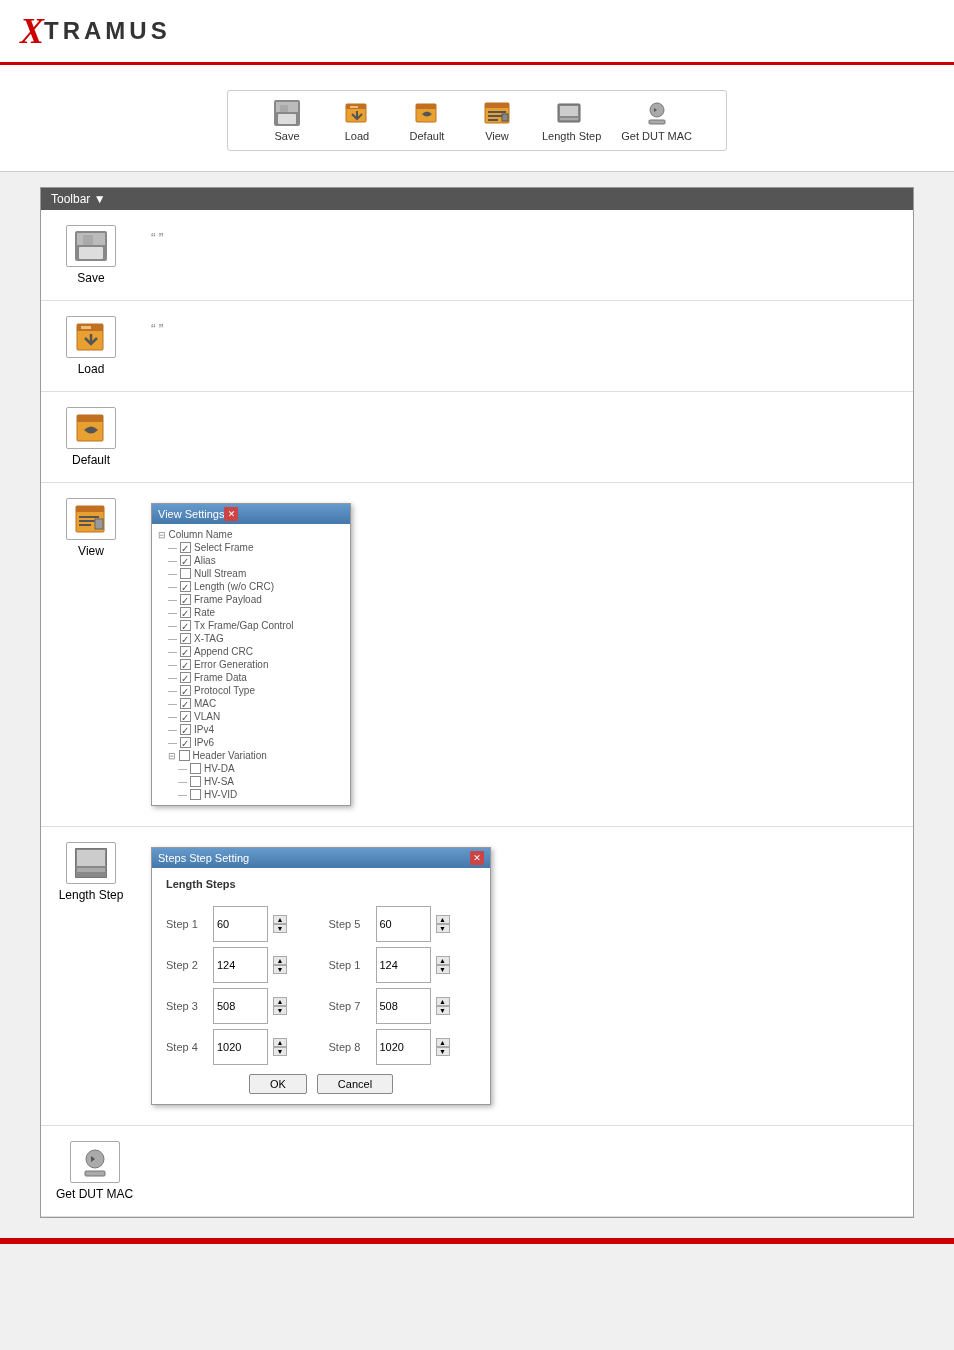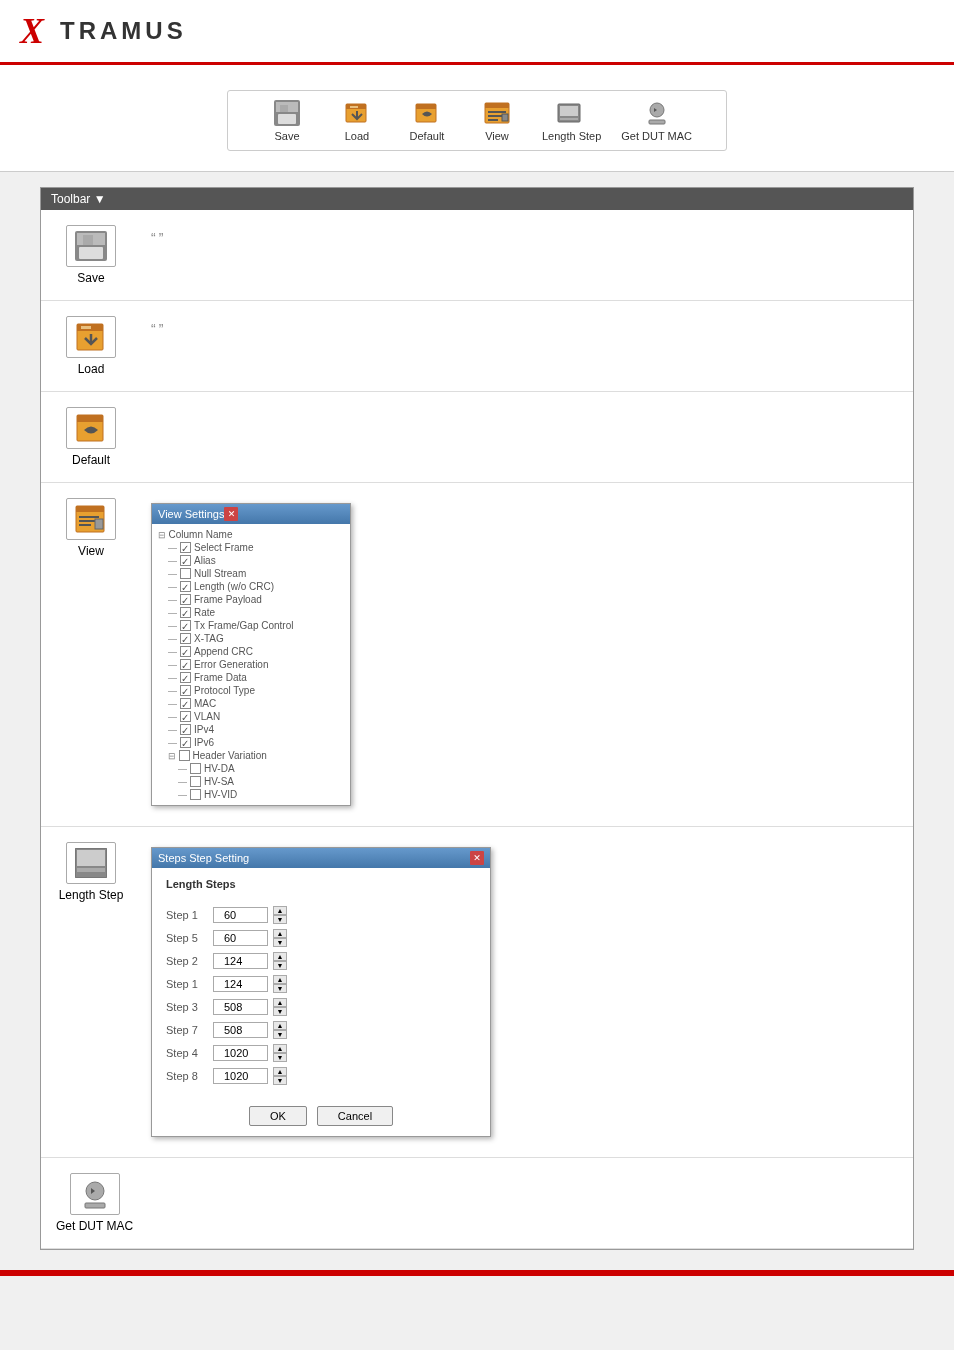--- a/index.html
+++ b/index.html
@@ -1,21 +1,21 @@
 <!DOCTYPE html>
 <html><head>
   <meta charset="utf-8">
   <style>
     * { box-sizing: border-box; margin: 0; padding: 0; }
     body { font-family: Arial, sans-serif; font-size: 12px; background: #f0f0f0; width: 954px; min-height: 1350px; }
 
     
     .header { background: white; padding: 10px 20px; border-bottom: 3px solid #cc0000; display: flex; align-items: center; }
     .logo-x { color: #cc0000; font-size: 36px; font-weight: bold; font-style: italic; font-family: Georgia, serif; }
-    .logo-rest { color: #333; font-size: 24px; font-weight: bold; letter-spacing: 4px; margin-left: 16px; }
+    .logo-rest { color: #333; font-size: 24px; font-weight: bold; letter-spacing: 4px; }
 
     
     .toolbar { background: white; margin: 15px auto; width: 500px; border: 1px solid #ccc; border-radius: 3px; padding: 8px 20px; display: flex; align-items: center; justify-content: center; gap: 20px; }
     .toolbar-btn { display: flex; flex-direction: column; align-items: center; cursor: pointer; gap: 3px; min-width: 50px; }
     .toolbar-btn .icon { width: 30px; height: 28px; display: flex; align-items: center; justify-content: center; }
     .toolbar-btn .label { font-size: 11px; color: #333; text-align: center; }
 
     
     .main-content { background: white; margin: 10px 20px; border: 1px solid #999; }
     .main-header { background: #555; color: white; padding: 4px 10px; font-size: 12px; }
@@ -36,24 +36,24 @@
     .tree-item.indent2 { padding-left: 20px; }
     .tree-check { width: 11px; height: 11px; border: 1px solid #888; background: white; display: inline-block; flex-shrink: 0; }
     .tree-check.checked { background: white; }
     .tree-check.checked::after { content: '✓'; font-size: 8px; display: block; line-height: 10px; color: #333; }
 
     
     .length-dialog { border: 1px solid #999; background: white; width: 340px; padding: 0; box-shadow: 2px 2px 5px rgba(0,0,0,0.3); }
     .length-dialog-title { background: linear-gradient(to bottom, #6699cc, #4477aa); color: white; padding: 3px 6px; font-size: 11px; display: flex; justify-content: space-between; align-items: center; }
     .length-dialog-body { padding: 10px 14px; }
     .length-section-title { font-size: 11px; font-weight: bold; margin-bottom: 16px; color: #333; }
-    .step-grid { display: grid; grid-template-columns: 1fr; gap: 5px 15px; margin-bottom: 16px; }
+    .step-grid { display: grid; grid-template-columns: 1fr 1fr; gap: 5px 15px; margin-bottom: 4px; }
     .step-row { display: flex; align-items: center; gap: 5px; }
     .step-label { font-size: 11px; min-width: 42px; }
-    .step-input { width: 55px; height: 16px; border: 1px solid #aaa; padding: 0 10px; font-size: 11px; }
+    .step-input { width: 55px; height: 36px; border: 1px solid #aaa; padding: 0 3px; font-size: 11px; }
     .spin-btn { display: flex; flex-direction: column; }
     .spin-up, .spin-down { width: 14px; height: 9px; background: #e8e8e8; border: 1px solid #aaa; font-size: 7px; cursor: pointer; display: flex; align-items: center; justify-content: center; line-height: 1; }
     .dialog-buttons { display: flex; justify-content: center; gap: 10px; padding-top: 5px; align-items: center; }
     .dialog-btn { padding: 3px 20px; font-size: 11px; border: 1px solid #888; background: #f0f0f0; cursor: pointer; border-radius: 2px; }
 
     
     .quotes { font-size: 14px; color: #888; }
     .page-wrapper { position: relative; min-height: 1350px; background: #f0f0f0; }
   </style>
 </head>

